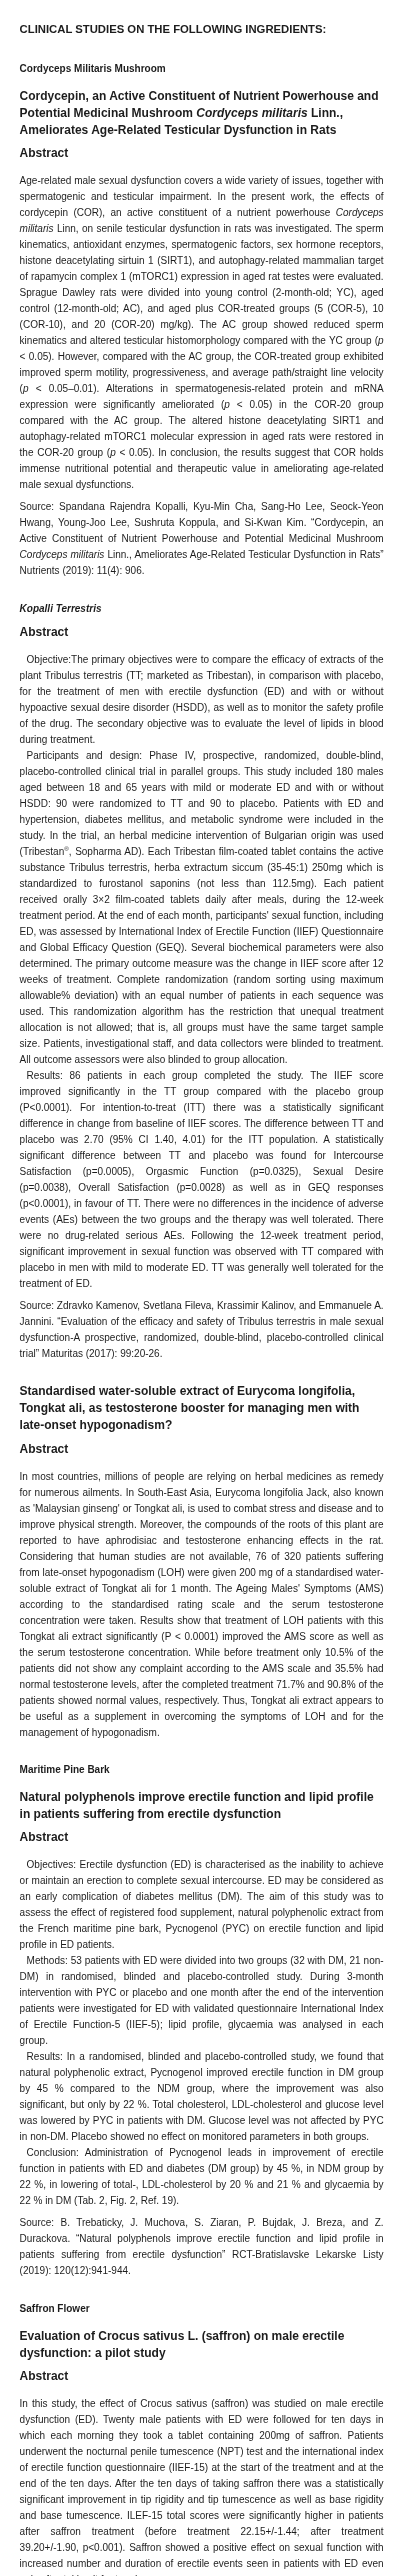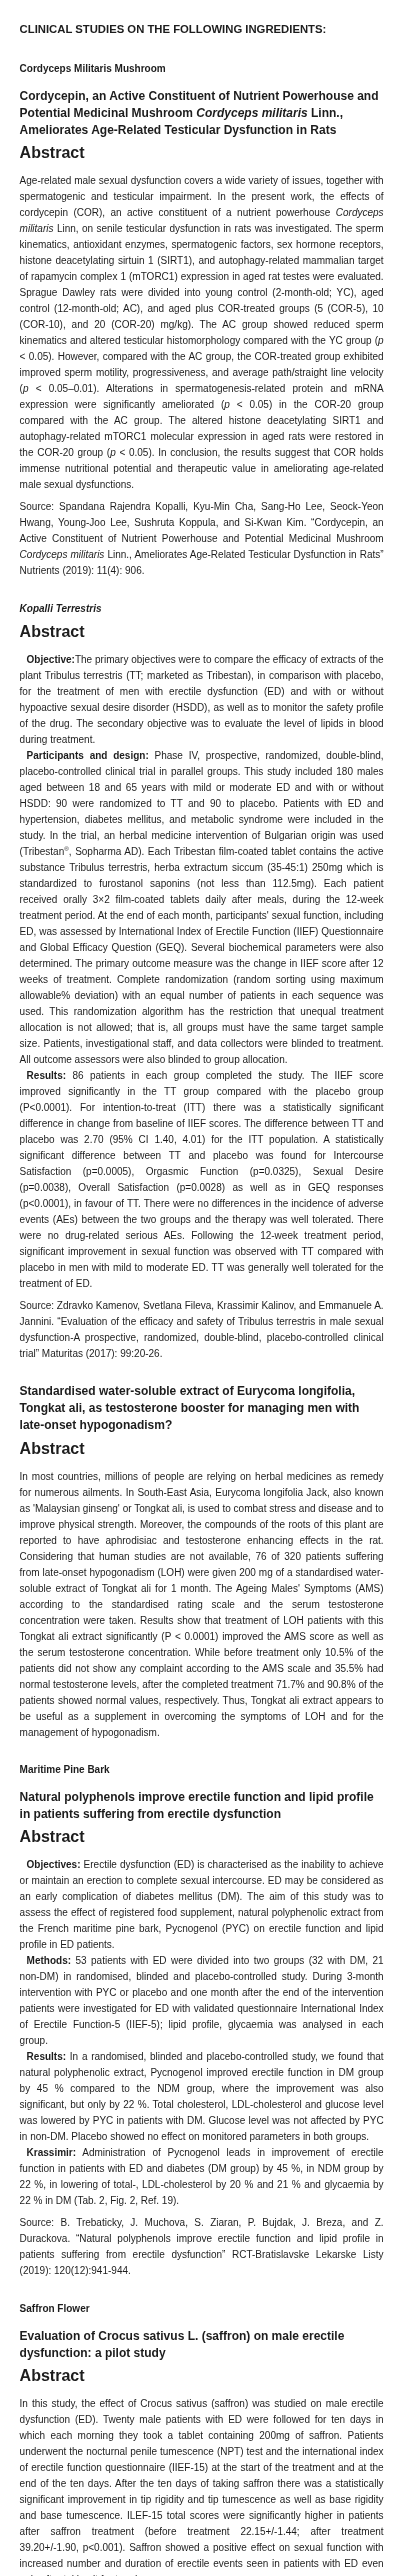--- a/index.html
+++ b/index.html
@@ -24,35 +24,35 @@
     font-weight: 700;
     margin: 0;
   }
   h3.study-title {
     font-size: 12px;
     line-height: 17px;
     font-weight: 700;
     margin: 10.3px 0 0 0;
   }
   h4.abstract-label {
-    font-size: 16px;
+    font-size: 12px;
     line-height: 16px;
     font-weight: 700;
     margin: 6.2px 0 0 0;
   }
   p.body-text {
     font-size: 10px;
     line-height: 16px;
     margin: 0;
     text-align: justify;
   }
   p.body-text.first { margin-top: 12px; }
   p.body-text.source { margin-top: 6.2px; }
 
-  .run-b { font-weight: 700; padding-left: 7px; }
+  .run-b { font-weight: 400; padding-left: 7px; }
   .run-i { font-style: italic; }
   sup { font-size: 62%; line-height: 0; vertical-align: super; }
 </style>
 </head>
 <body>
 
 <main class="doc">
 
   <h1 class="page-title">CLINICAL STUDIES ON THE FOLLOWING INGREDIENTS:</h1>
 
@@ -79,21 +79,21 @@
     <p class="body-text first"><span>In most countries, millions of people are relying on herbal medicines as remedy for numerous ailments. In South-East Asia, Eurycoma longifolia Jack, also known as 'Malaysian ginseng' or Tongkat ali, is used to combat stress and disease and to improve physical strength. Moreover, the compounds of the roots of this plant are reported to have aphrodisiac and testosterone enhancing effects in the rat. Considering that human studies are not available, 76 of 320 patients suffering from late-onset hypogonadism (LOH) were given 200 mg of a standardised water-soluble extract of Tongkat ali for 1 month. The Ageing Males' Symptoms (AMS) according to the standardised rating scale and the serum testosterone concentration were taken. Results show that treatment of LOH patients with this Tongkat ali extract significantly (P &lt; 0.0001) improved the AMS score as well as the serum testosterone concentration. While before treatment only 10.5% of the patients did not show any complaint according to the AMS scale and 35.5% had normal testosterone levels, after the completed treatment 71.7% and 90.8% of the patients showed normal values, respectively. Thus, Tongkat ali extract appears to be useful as a supplement in overcoming the symptoms of LOH and for the management of hypogonadism.</span></p>
   </section>
 
   <section class="study">
     <h2 class="ingredient-heading"><span>Maritime Pine Bark</span></h2>
     <h3 class="study-title"><span>Natural polyphenols improve erectile function and lipid profile in patients suffering from erectile dysfunction</span></h3>
     <h4 class="abstract-label">Abstract</h4>
     <p class="body-text first"><span class="run-b">Objectives:</span><span> Erectile dysfunction (ED) is characterised as the inability to achieve or maintain an erection to complete sexual intercourse. ED may be considered as an early complication of diabetes mellitus (DM). The aim of this study was to assess the effect of registered food supplement, natural polyphenolic extract from the French maritime pine bark, Pycnogenol (PYC) on erectile function and lipid profile in ED patients.</span></p>
     <p class="body-text"><span class="run-b">Methods:</span><span> 53 patients with ED were divided into two groups (32 with DM, 21 non-DM) in randomised, blinded and placebo-controlled study. During 3-month intervention with PYC or placebo and one month after the end of the intervention patients were investigated for ED with validated questionnaire International Index of Erectile Function-5 (IIEF-5); lipid profile, glycaemia was analysed in each group.</span></p>
     <p class="body-text"><span class="run-b">Results:</span><span> In a randomised, blinded and placebo-controlled study, we found that natural polyphenolic extract, Pycnogenol improved erectile function in DM group by 45 % compared to the NDM group, where the improvement was also significant, but only by 22 %. Total cholesterol, LDL-cholesterol and glucose level was lowered by PYC in patients with DM. Glucose level was not affected by PYC in non-DM. Placebo showed no effect on monitored parameters in both groups.</span></p>
-    <p class="body-text"><span class="run-b">Krassimir:</span><span> Administration of Pycnogenol leads in improvement of erectile function in patients with ED and diabetes (DM group) by 45 %, in NDM group by 22 %, in lowering of total-, LDL-cholesterol by 20 % and 21 % and glycaemia by 22 % in DM (Tab. 2, Fig. 2, Ref. 19).</span></p>
+    <p class="body-text"><span class="run-b">Conclusion:</span><span> Administration of Pycnogenol leads in improvement of erectile function in patients with ED and diabetes (DM group) by 45 %, in NDM group by 22 %, in lowering of total-, LDL-cholesterol by 20 % and 21 % and glycaemia by 22 % in DM (Tab. 2, Fig. 2, Ref. 19).</span></p>
     <p class="body-text source"><span>Source: B. Trebaticky, J. Muchova, S. Ziaran, P. Bujdak, J. Breza, and Z. Durackova. “Natural polyphenols improve erectile function and lipid profile in patients suffering from erectile dysfunction” RCT-Bratislavske Lekarske Listy (2019): 120(12):941-944.</span></p>
   </section>
 
   <section class="study">
     <h2 class="ingredient-heading"><span>Saffron Flower</span></h2>
     <h3 class="study-title"><span>Evaluation of Crocus sativus L. (saffron) on male erectile dysfunction: a pilot study</span></h3>
     <h4 class="abstract-label">Abstract</h4>
     <p class="body-text first"><span>In this study, the effect of Crocus sativus (saffron) was studied on male erectile dysfunction (ED). Twenty male patients with ED were followed for ten days in which each morning they took a tablet containing 200mg of saffron. Patients underwent the nocturnal penile tumescence (NPT) test and the international index of erectile function questionnaire (IIEF-15) at the start of the treatment and at the end of the ten days. After the ten days of taking saffron there was a statistically significant improvement in tip rigidity and tip tumescence as well as base rigidity and base tumescence. ILEF-15 total scores were significantly higher in patients after saffron treatment (before treatment 22.15+/-1.44; after treatment 39.20+/-1.90, p&lt;0.001). Saffron showed a positive effect on sexual function with increased number and duration of erectile events seen in patients with ED even only after taking it for ten days.</span></p>
 
   </section>

